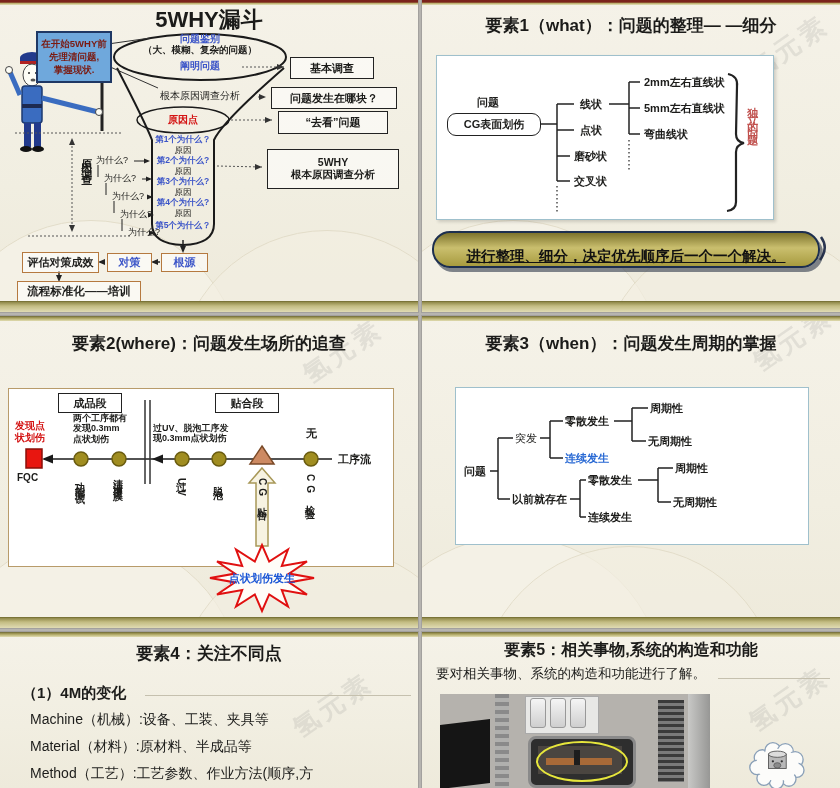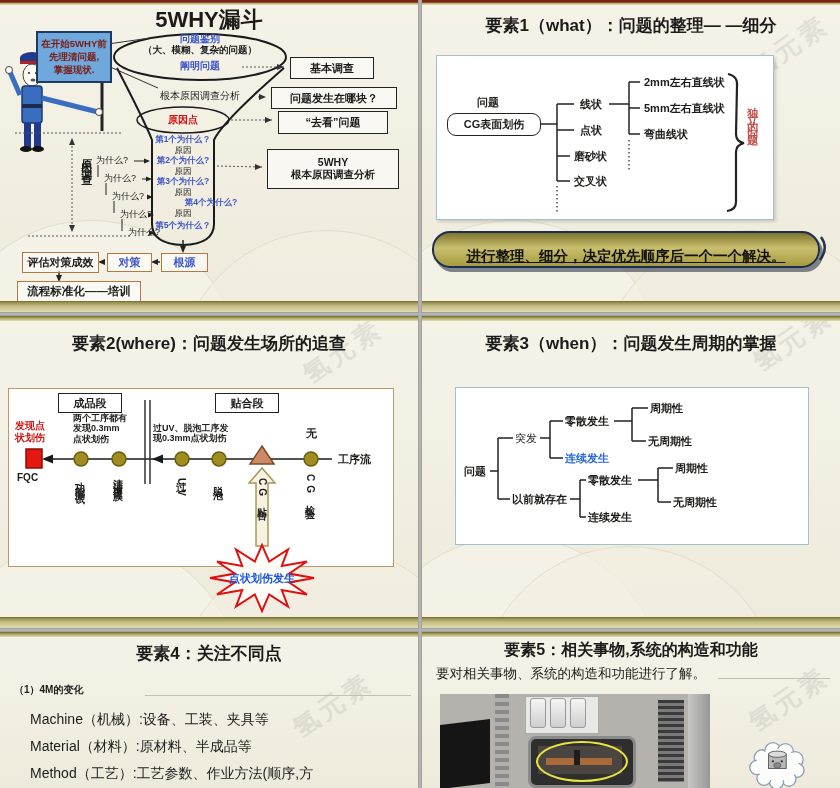--- a/index.html
+++ b/index.html
@@ -131,21 +131,21 @@
   <div class="lb blue" style="left:200px;top:60px;transform:translateX(-50%);font-size:10px;font-weight:bold;">阐明问题</div>
   <div class="lb" style="left:200px;top:90px;transform:translateX(-50%);font-size:10px;">根本原因调查分析</div>
   <div class="lb red" style="left:183px;top:114px;transform:translateX(-50%);font-size:10px;font-weight:bold;">原因点</div>
 
   <div class="lb blue" style="left:183px;top:135px;transform:translateX(-50%);font-size:8.5px;font-weight:bold;">第1个为什么？</div>
   <div class="lb" style="left:183px;top:146px;transform:translateX(-50%);font-size:8.5px;">原因</div>
   <div class="lb blue" style="left:183px;top:156px;transform:translateX(-50%);font-size:8.5px;font-weight:bold;">第2个为什么?</div>
   <div class="lb" style="left:183px;top:167px;transform:translateX(-50%);font-size:8.5px;">原因</div>
   <div class="lb blue" style="left:183px;top:177px;transform:translateX(-50%);font-size:8.5px;font-weight:bold;">第3个为什么?</div>
   <div class="lb" style="left:183px;top:188px;transform:translateX(-50%);font-size:8.5px;">原因</div>
-  <div class="lb blue" style="left:183px;top:198px;transform:translateX(-50%);font-size:8.5px;font-weight:bold;margin-left:28px;">第4个为什么?</div>
+  <div class="lb blue" style="left:183px;top:198px;transform:translateX(-50%);font-size:8.5px;font-weight:bold;">第4个为什么?</div>
   <div class="lb" style="left:183px;top:209px;transform:translateX(-50%);font-size:8.5px;">原因</div>
   <div class="lb blue" style="left:183px;top:221px;transform:translateX(-50%);font-size:8.5px;font-weight:bold;">第5个为什么？</div>
 
   <div class="bx" style="left:290px;top:57px;width:82px;height:20px;font-size:11px;">基本调查</div>
   <div class="bx" style="left:271px;top:87px;width:124px;height:20px;font-size:11px;">问题发生在哪块？</div>
   <div class="bx" style="left:278px;top:111px;width:108px;height:21px;font-size:11px;">“去看”问题</div>
   <div class="bx" style="left:267px;top:149px;width:130px;height:38px;flex-direction:column;font-size:10.5px;">
     <span>5WHY</span>
     <span>根本原因调查分析</span>
   </div>
@@ -293,21 +293,21 @@
   <div class="lb" style="left:251px;top:180px;font-size:11px;font-weight:bold;">无周期性</div>
   <div class="lb" style="left:166px;top:195px;font-size:11px;font-weight:bold;">连续发生</div>
   <div class="band-bot"></div>
 </div>
 
 <div class="slide" style="left:0;top:632px;width:418px;height:156px;">
   <div class="band-top olive"></div>
   <div class="wm" style="right:40px;top:56px;">氢元素</div>
   <div class="ttl" style="top:10px;font-size:17px;">要素4：关注不同点</div>
   <div style="position:absolute;left:145px;top:63px;width:266px;height:1px;background:#c5c0ae;z-index:1;"></div>
-  <div class="lb" style="left:14px;top:52px;font-size:10px;font-weight:600;">（1）4M的变化</div>
+  <div class="lb" style="left:22px;top:52px;font-size:15px;font-weight:600;">（1）4M的变化</div>
   <div class="lb" style="left:30px;top:79px;font-size:14px;">Machine（机械）:设备、工装、夹具等</div>
   <div class="lb" style="left:30px;top:133px;font-size:14px;">Method（工艺）:工艺参数、作业方法(顺序,方</div>
   <div class="lb" style="left:30px;top:106px;font-size:14px;">Material（材料）:原材料、半成品等</div>
 </div>
 
 <div class="slide" style="left:422px;top:632px;width:418px;height:156px;">
   <div class="band-top olive"></div>
   <div class="wm" style="right:6px;top:50px;">氢元素</div>
   <div class="ttl" style="top:8px;font-size:16px;">要素5：相关事物,系统的构造和功能</div>
   <div class="lb" style="left:14px;top:34px;font-size:13.5px;">要对相关事物、系统的构造和功能进行了解。</div>

